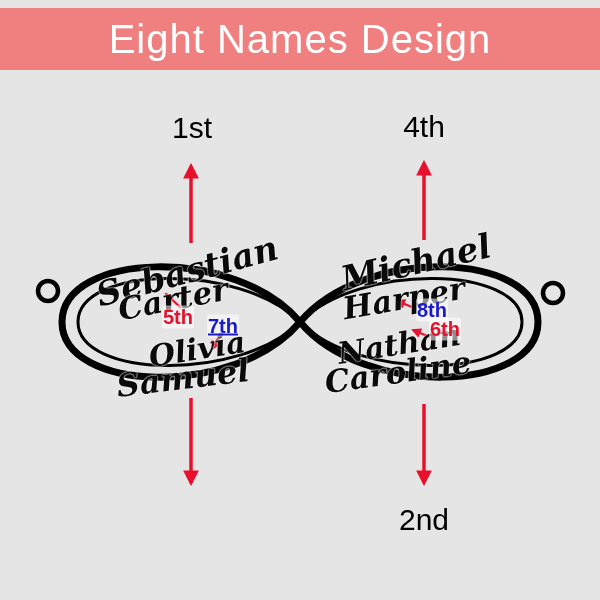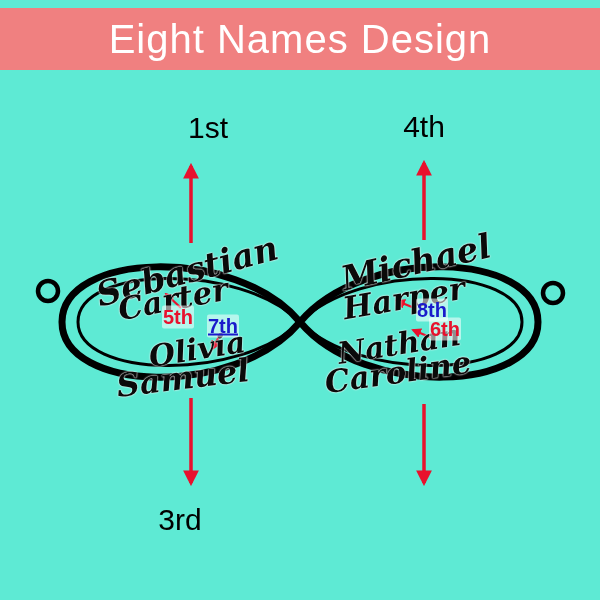--- a/index.html
+++ b/index.html
@@ -1,17 +1,17 @@
 <!DOCTYPE html>
 <html><head>
 <meta charset="utf-8">
 <style>
   html,body{margin:0;padding:0;background:#ffffff;}
   .stage{
-    position:relative;width:600px;height:600px;background:#5eead4;
+    position:relative;width:600px;height:600px;background:#e5e5e5;
     overflow:hidden;font-family:"Liberation Sans",sans-serif;
   }
   
   .banner{
     position:absolute;left:0;top:8px;width:600px;height:62px;
     background:#f08080;display:flex;align-items:center;justify-content:center;
   }
   .banner-title{
     color:#ffffff;font-size:40px;font-weight:400;letter-spacing:1px;
     font-family:"Liberation Sans",sans-serif;
@@ -31,21 +31,21 @@
   .n3{left:183px;top:378px;--r:-7deg;font-size:32px;}
   .n4{left:416px;top:262px;--r:-13deg;font-size:34px;}
   .n5{left:404px;top:298px;--r:-10deg;font-size:31px;}
   .n6{left:399px;top:344px;--r:-9deg;font-size:30px;}
   .n7{left:398px;top:372px;--r:-8deg;font-size:31px;}
   
   .ord{
     position:absolute;transform:translate(-50%,-50%);
     color:#000000;font-size:30px;font-weight:500;
   }
-  .ord-1{left:208px;top:128px;}
+  .ord-1{left:192px;top:128px;}
   .ord-4{left:424px;top:127px;text-align:right;}
   .ord-3{left:180px;top:520px;}
   .ord-2{left:424px;top:520px;}
   
   .io{
     position:absolute;transform:translate(-50%,-50%);
     font-size:20px;font-weight:600;background:rgba(255,255,255,.55);
     padding:0 1px;border-radius:2px;
   }
   .io-red{color:#e8112d;}
@@ -98,20 +98,20 @@
   <div class="name n1">Carter</div>
   <div class="name n2">Olivia</div>
   <div class="name n3">Samuel</div>
   <div class="name n4">Michael</div>
   <div class="name n5">Harper</div>
   <div class="name n6">Nathan</div>
   <div class="name n7">Caroline</div>
 
   <div class="ord ord-1">1st</div>
   <div class="ord ord-4">4th</div>
-  <div class="ord ord-3">3rd</div>
+  <div class="ord ord-2">2nd</div>
 
   <div class="io io-red  io-5">5th</div>
   <div class="io io-blue io-7">7th</div>
   <div class="io io-blue io-8">8th</div>
   <div class="io io-red  io-6">6th</div>
 
 </div>
 
 </body></html>

